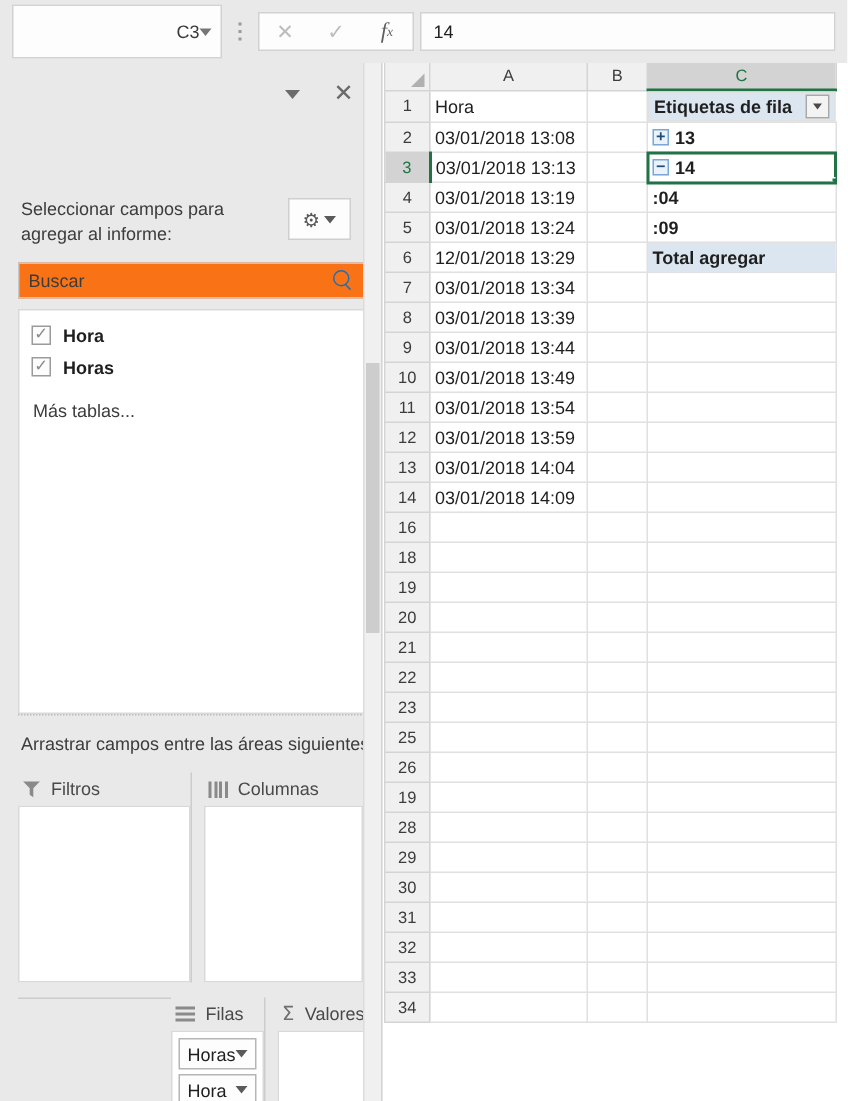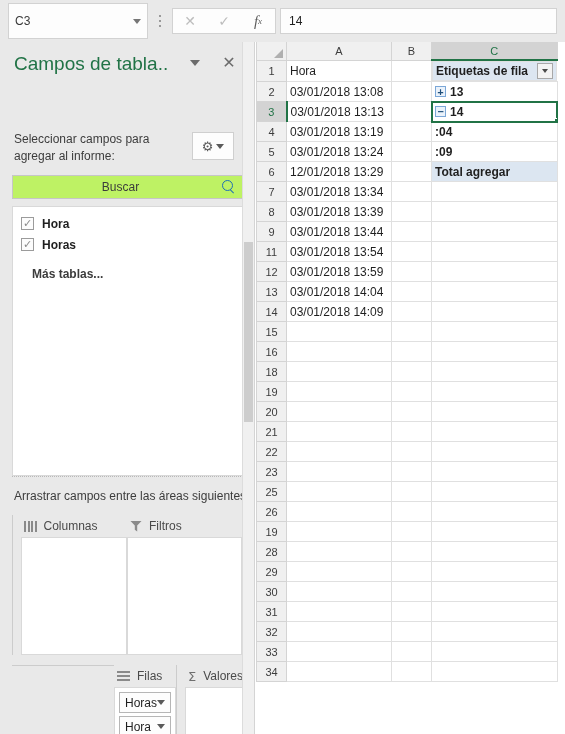--- a/index.html
+++ b/index.html
@@ -18,21 +18,21 @@
     background: #e9e9e9;
     display: flex; align-items: center;
   }
   .name-box {
     margin-left: 8px;
     width: 140px; height: 26px;
     background: #fdfdfd;
     border: 1px solid #d2d2d2;
     display: flex; align-items: center;
     padding: 17px 6px;
-    font-size: 12px; color: #3a3a3a;
+    font-size: 12px; color: #3a3a3a; text-align: right;
   }
   .name-box .nb-text { flex: 1; }
   .caret-dn {
     width: 0; height: 0;
     border-left: 4px solid transparent;
     border-right: 4px solid transparent;
     border-top: 5px solid #767676;
   }
   .vdots {
     width: 16px; height: 26px;
@@ -101,22 +101,22 @@
     width: 42px; height: 28px;
     background: #fdfdfd; border: 1px solid #cfcfcf;
     display: flex; align-items: center; justify-content: center; gap: 3px;
   }
   .gear-glyph { font-size: 13px; color: #5a5a5a; line-height: 1; }
   .gear-btn .caret-dn { border-top-color: #5a5a5a; }
 
   .search-box {
     position: absolute; left: 12px; top: 133px;
     width: 231px; height: 24px;
-    background: #bef264; border: 1px solid #c6c6c6;
-    display: flex; align-items: center; padding: 0 6px; text-align: center;
+    background: #f97316; border: 1px solid #c6c6c6;
+    display: flex; align-items: center; padding: 0 6px;
   }
   .search-box .sb-ph { flex: 1; font-size: 12px; color: #3c3c3c; }
   .mag {
     width: 14px; height: 14px; position: relative;
   }
   .mag::before {
     content: ""; position: absolute; left: 0; top: 0;
     width: 9px; height: 9px; border: 1.4px solid #1f6fb5;
     border-radius: 50%;
   }
@@ -137,22 +137,22 @@
     height: 21px; padding-left: 8px; gap: 8px;
   }
   .chk {
     width: 13px; height: 13px;
     background: #fcfcfc; border: 1px solid #9b9b9b;
     display: flex; align-items: center; justify-content: center;
     font-size: 11px; color: #8a8a8a; line-height: 1;
   }
   .field-label { font-size: 12px; color: #1f1f1f; font-weight: bold; }
   .more-tables {
-    margin-top: 12px; padding-left: 19px;
-    font-size: 12px; color: #3c3c3c; font-weight: bold;
+    margin-top: 12px; padding-left: 9px;
+    font-size: 12px; color: #3c3c3c;
   }
 
   .drag-hint {
     position: absolute; left: 14px; top: 447px;
     font-size: 12px; color: #3c3c3c;
   }
   .drag-hint::before {
     content: ""; position: absolute; left: -2px; top: -13px;
     width: 231px; height: 0;
     border-top: 1px dotted #b9b9b9;
@@ -320,23 +320,20 @@
       <div class="fbtn">✓</div>
       <div class="fbtn fx">f<sub>x</sub></div>
     </div>
     <div class="formula-input">
       <span>14</span>
     </div>
   </div>
 
   <div class="pane">
 
-    <div class="pane-head">
-      <span class="pane-title">Campos de tabla..</span>
-    </div>
     <span class="pane-caret"></span>
     <div class="pane-close">✕</div>
 
     <div class="pane-sub">Seleccionar campos para agregar al informe:</div>
 
     <div class="gear-btn">
       <span class="gear-glyph">⚙</span>
       <span class="caret-dn"></span>
     </div>
 
@@ -354,36 +351,36 @@
         <span class="chk">✓</span>
         <span class="field-label">Horas</span>
       </div>
       <div class="more-tables">Más tablas...</div>
     </div>
 
     <div class="drag-hint">Arrastrar campos entre las áreas siguientes:</div>
 
     <div class="zones">
       <div class="zone-grid">
+        <div class="zone">
+          <div class="zone-head">
+            <span class="ic-funnel"></span>
+            <span class="zone-title">Filtros</span>
+          </div>
+          <div class="zone-body"></div>
+        </div>
         <div class="zone right">
           <div class="zone-head">
             <span class="ic-cols">
               <i></i>
                 <i></i>
                 <i></i>
                 <i></i>
             </span>
             <span class="zone-title">Columnas</span>
-          </div>
-          <div class="zone-body"></div>
-        </div>
-        <div class="zone">
-          <div class="zone-head">
-            <span class="ic-funnel"></span>
-            <span class="zone-title">Filtros</span>
           </div>
           <div class="zone-body"></div>
         </div>
       </div>
 
       <div class="zone-grid zone-row2">
         <div class="zone">
           <div class="zone-head">
             <span class="ic-rows">
               <i></i>
@@ -493,46 +490,46 @@
             <td class="cell cb"></td>
             <td class="cell cc"></td>
           </tr>
           <tr>
             <th class="rh">9</th>
             <td class="cell ca">03/01/2018 13:44</td>
             <td class="cell cb"></td>
             <td class="cell cc"></td>
           </tr>
           <tr>
+            <th class="rh">10</th>
+            <td class="cell ca">03/01/2018 13:49</td>
+            <td class="cell cb"></td>
+            <td class="cell cc"></td>
+          </tr>
+          <tr>
             <th class="rh">11</th>
             <td class="cell ca">03/01/2018 13:54</td>
             <td class="cell cb"></td>
             <td class="cell cc"></td>
           </tr>
           <tr>
             <th class="rh">12</th>
             <td class="cell ca">03/01/2018 13:59</td>
             <td class="cell cb"></td>
             <td class="cell cc"></td>
           </tr>
           <tr>
             <th class="rh">13</th>
             <td class="cell ca">03/01/2018 14:04</td>
             <td class="cell cb"></td>
             <td class="cell cc"></td>
           </tr>
           <tr>
             <th class="rh">14</th>
             <td class="cell ca">03/01/2018 14:09</td>
-            <td class="cell cb"></td>
-            <td class="cell cc"></td>
-          </tr>
-          <tr>
-            <th class="rh">15</th>
-            <td class="cell ca"></td>
             <td class="cell cb"></td>
             <td class="cell cc"></td>
           </tr>
           <tr>
             <th class="rh">16</th>
             <td class="cell ca"></td>
             <td class="cell cb"></td>
             <td class="cell cc"></td>
           </tr>
           <tr>

